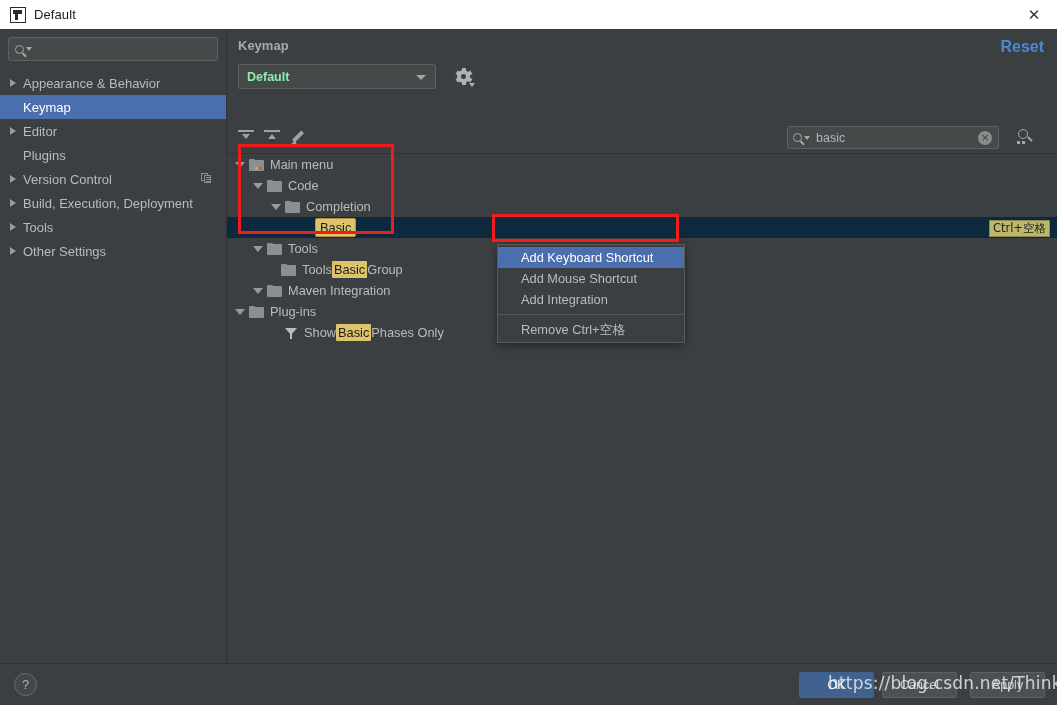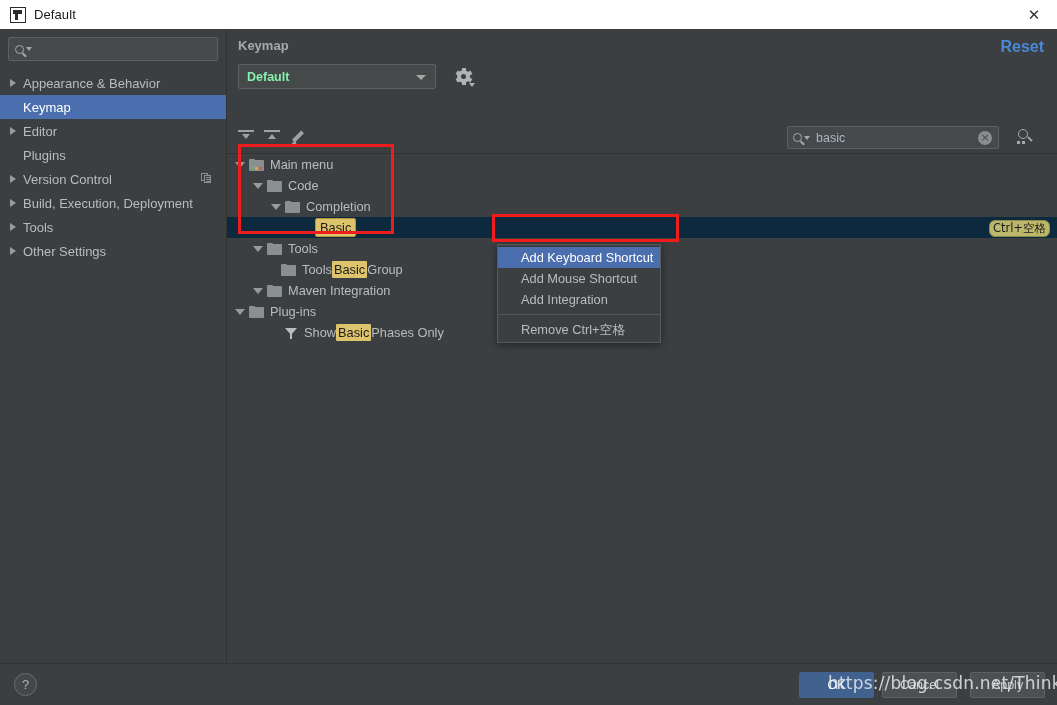--- a/index.html
+++ b/index.html
@@ -278,34 +278,34 @@
 
   .hl { background: #ddc36a; color: #1d1d1d; padding: 1px 2px; border-radius: 1px; }
   .hl-box {
     background: #ddc36a; color: #1d1d1d; padding: 1px 4px;
     border: 1px solid #b4953c; border-radius: 2px;
   }
 
   .shortcut-badge {
     position: absolute; right: 7px; top: 3px;
     background: #bdb76b; color: #1d1d1d; font-size: 11.5px;
-    padding: 0px 3px; border: 1px solid #8c8a4c; border-radius: 6px;
+    padding: 0px 3px; border: 1px solid #8c8a4c; border-radius: 0;
     font-family: "DejaVu Sans", sans-serif;
   }
 
   
   .annot {
     position: absolute; border: 3px solid #f01c1c; pointer-events: none;
   }
   #annot-tree  { left: 238px; top: 144px; width: 156px; height: 90px; }
   #annot-menu  { left: 492px; top: 214px; width: 187px; height: 28px; }
 
   
   .ctxmenu {
-    position: absolute; left: 497px; top: 215px; width: 164px;
+    position: absolute; left: 497px; top: 215px; width: 188px;
     background: #3c3f41; border: 1px solid #585a5c;
     box-shadow: 0 2px 8px rgba(0,0,0,.45);
     padding: 2px 0;
   }
   .ctx-item {
     height: 21px; line-height: 21px; font-size: 12.8px;
     color: #bbbbbb; padding-left: 23px; white-space: nowrap;
   }
   .ctx-item.highlighted { background: #4b6eaf; color: #ffffff; }
   .ctx-sep { height: 1px; background: #55585a; margin: 4px 0; }

